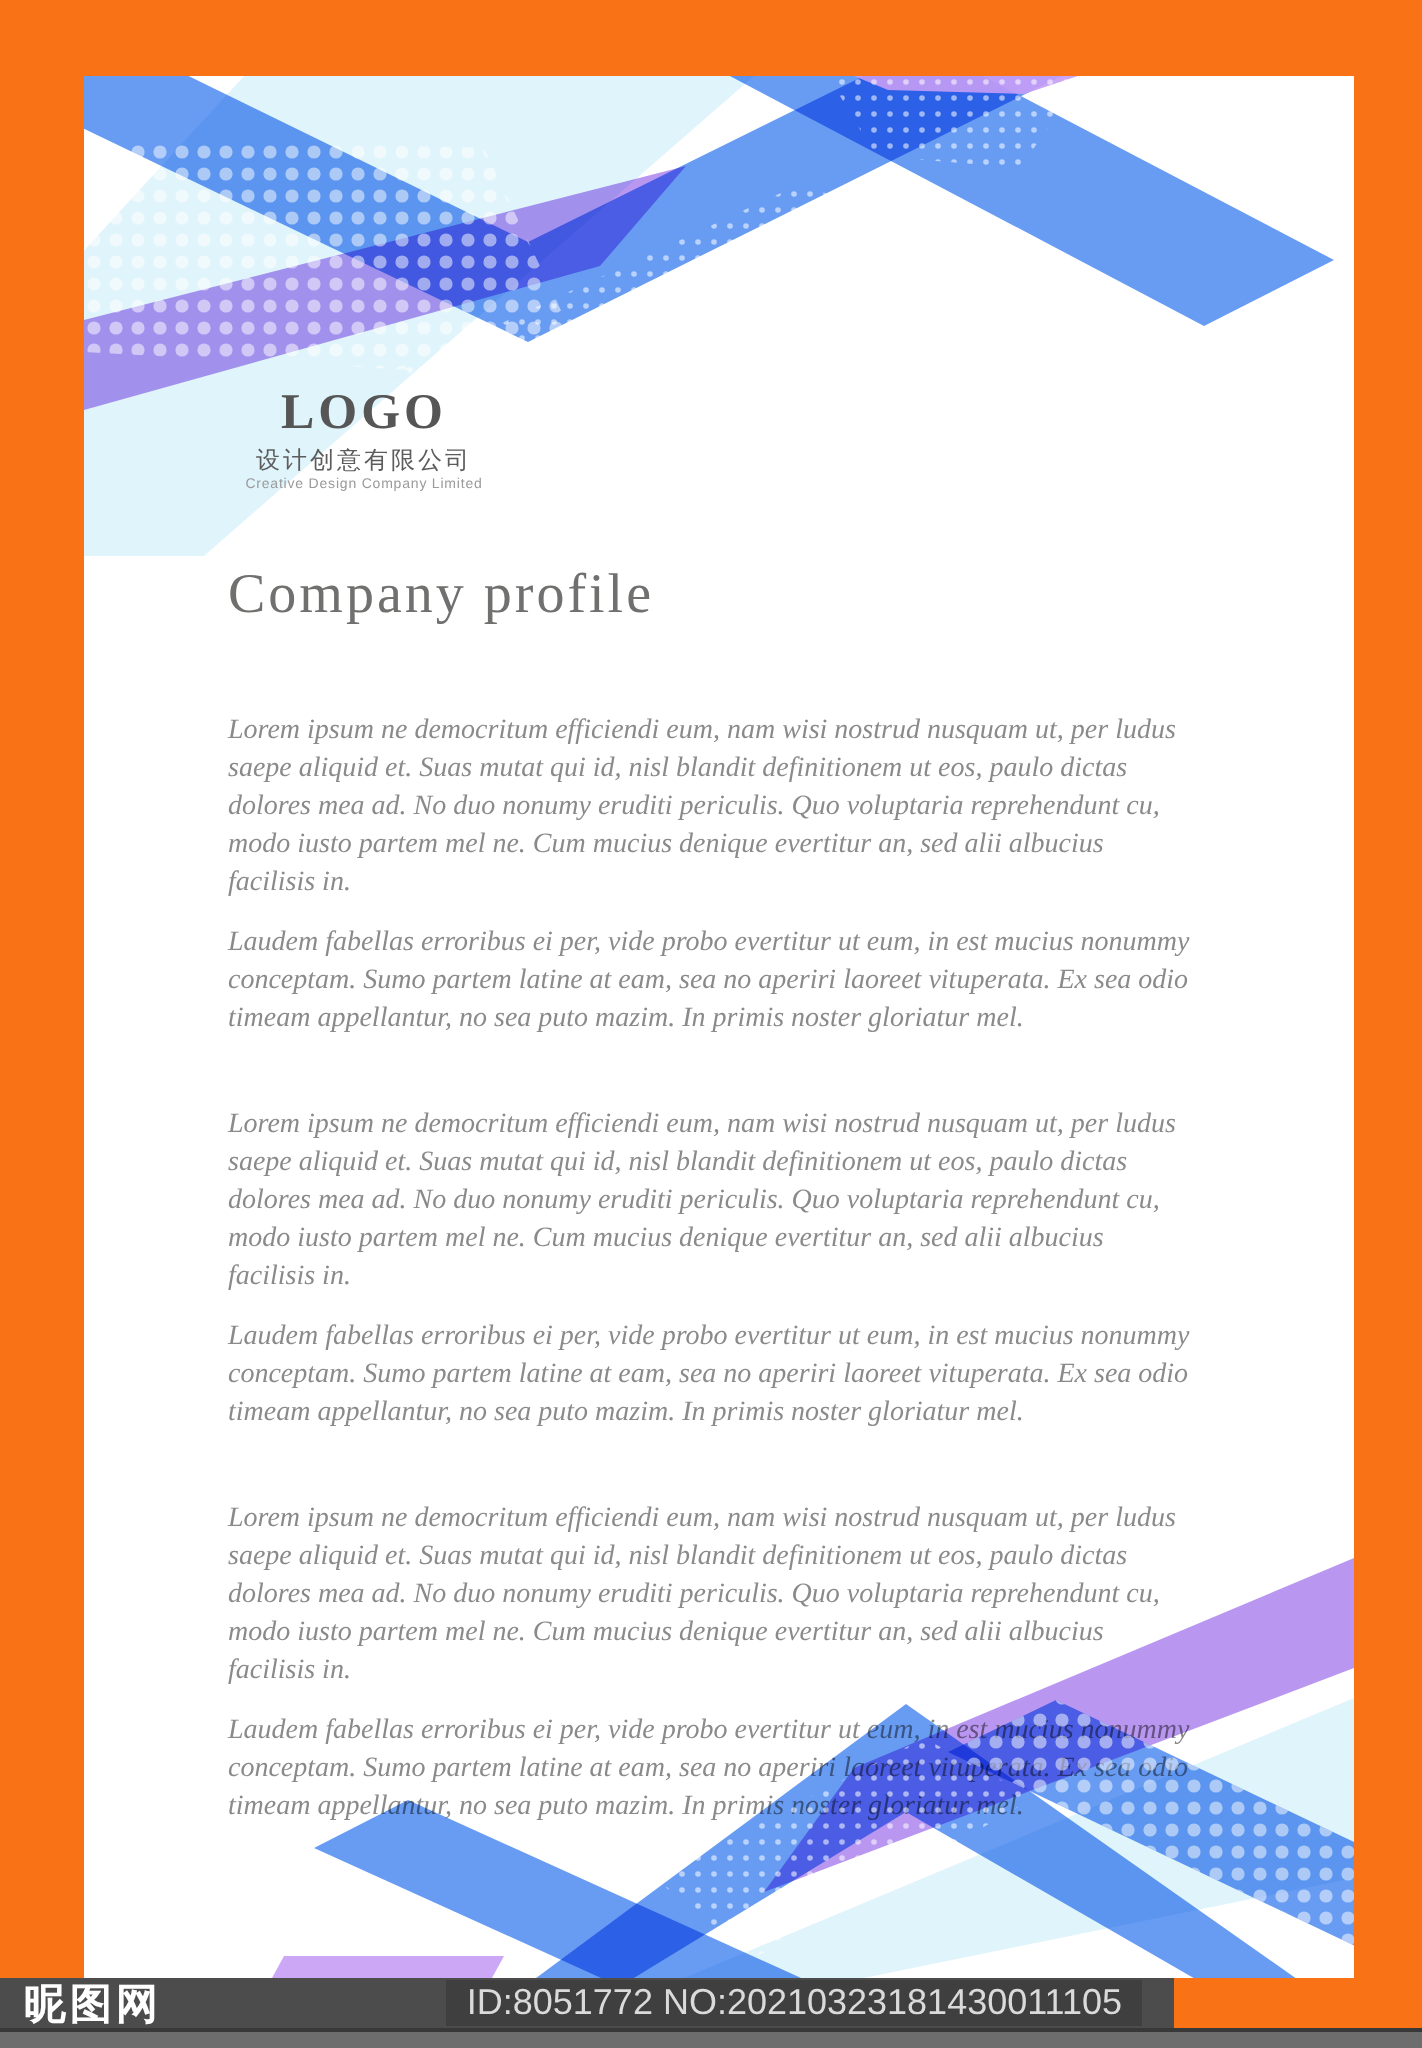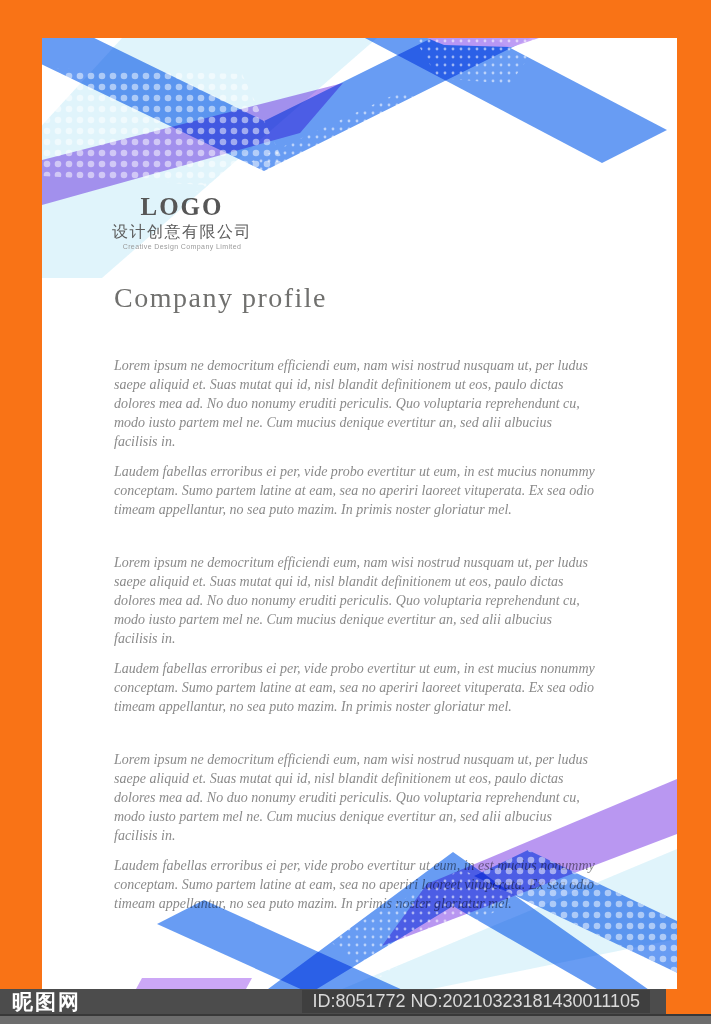--- a/index.html
+++ b/index.html
@@ -16,41 +16,41 @@
   .deco.bottom{bottom:0;}
   .logo{
     position:absolute;left:68px;top:156px;width:144px;text-align:center;
     color:#575757;line-height:1;
   }
   .logo .logo-title{
     font-family:"Liberation Serif",serif;font-weight:bold;font-size:25px;
     letter-spacing:2px;color:#565656;
   }
   .logo .logo-sub{
-    margin-top:5px;font-family:"Liberation Sans",sans-serif;font-size:16px;
+    margin-top:5px;font-family:"Liberation Sans",sans-serif;font-size:12px;
     letter-spacing:1.5px;color:#5c5c5c;white-space:nowrap;
   }
   .logo .logo-tag{
     margin-top:3px;font-family:"Liberation Sans",sans-serif;font-size:7px;
     letter-spacing:0.4px;color:#9a9a9a;white-space:nowrap;
   }
   .heading{
     position:absolute;left:72px;top:244px;margin:0;
     font-family:"Liberation Serif",serif;font-weight:400;
     font-size:28px;letter-spacing:1.5px;color:#70706e;
   }
   .content{
     position:absolute;left:72px;top:318px;width:484px;
     font-size:14px;line-height:19px;color:#8a8a8a;font-style:italic;
   }
   .content .section{margin:0 0 34px 0;}
   .content p{margin:0 0 11px 0;text-align:left;}
   .content p:last-child{margin-bottom:0;}
   .wmbar{
-    position:absolute;left:0;top:989px;width:666px;height:25px;
+    position:absolute;left:0;top:989px;width:587px;height:25px;
     background:#4c4c4c;display:flex;align-items:center;
     font-family:"Liberation Sans",sans-serif;
   }
   .wmbar .brand{
     display:flex;align-items:baseline;gap:8px;margin-left:12px;color:#ffffff;
   }
   .wmbar .brand-zh{font-size:21px;font-weight:bold;letter-spacing:2px;}
   .wmbar .brand-url{font-size:20px;font-weight:bold;letter-spacing:0.5px;}
   .wmbar .idbox{
     position:absolute;right:16px;top:1px;height:23px;padding:0 10px;

